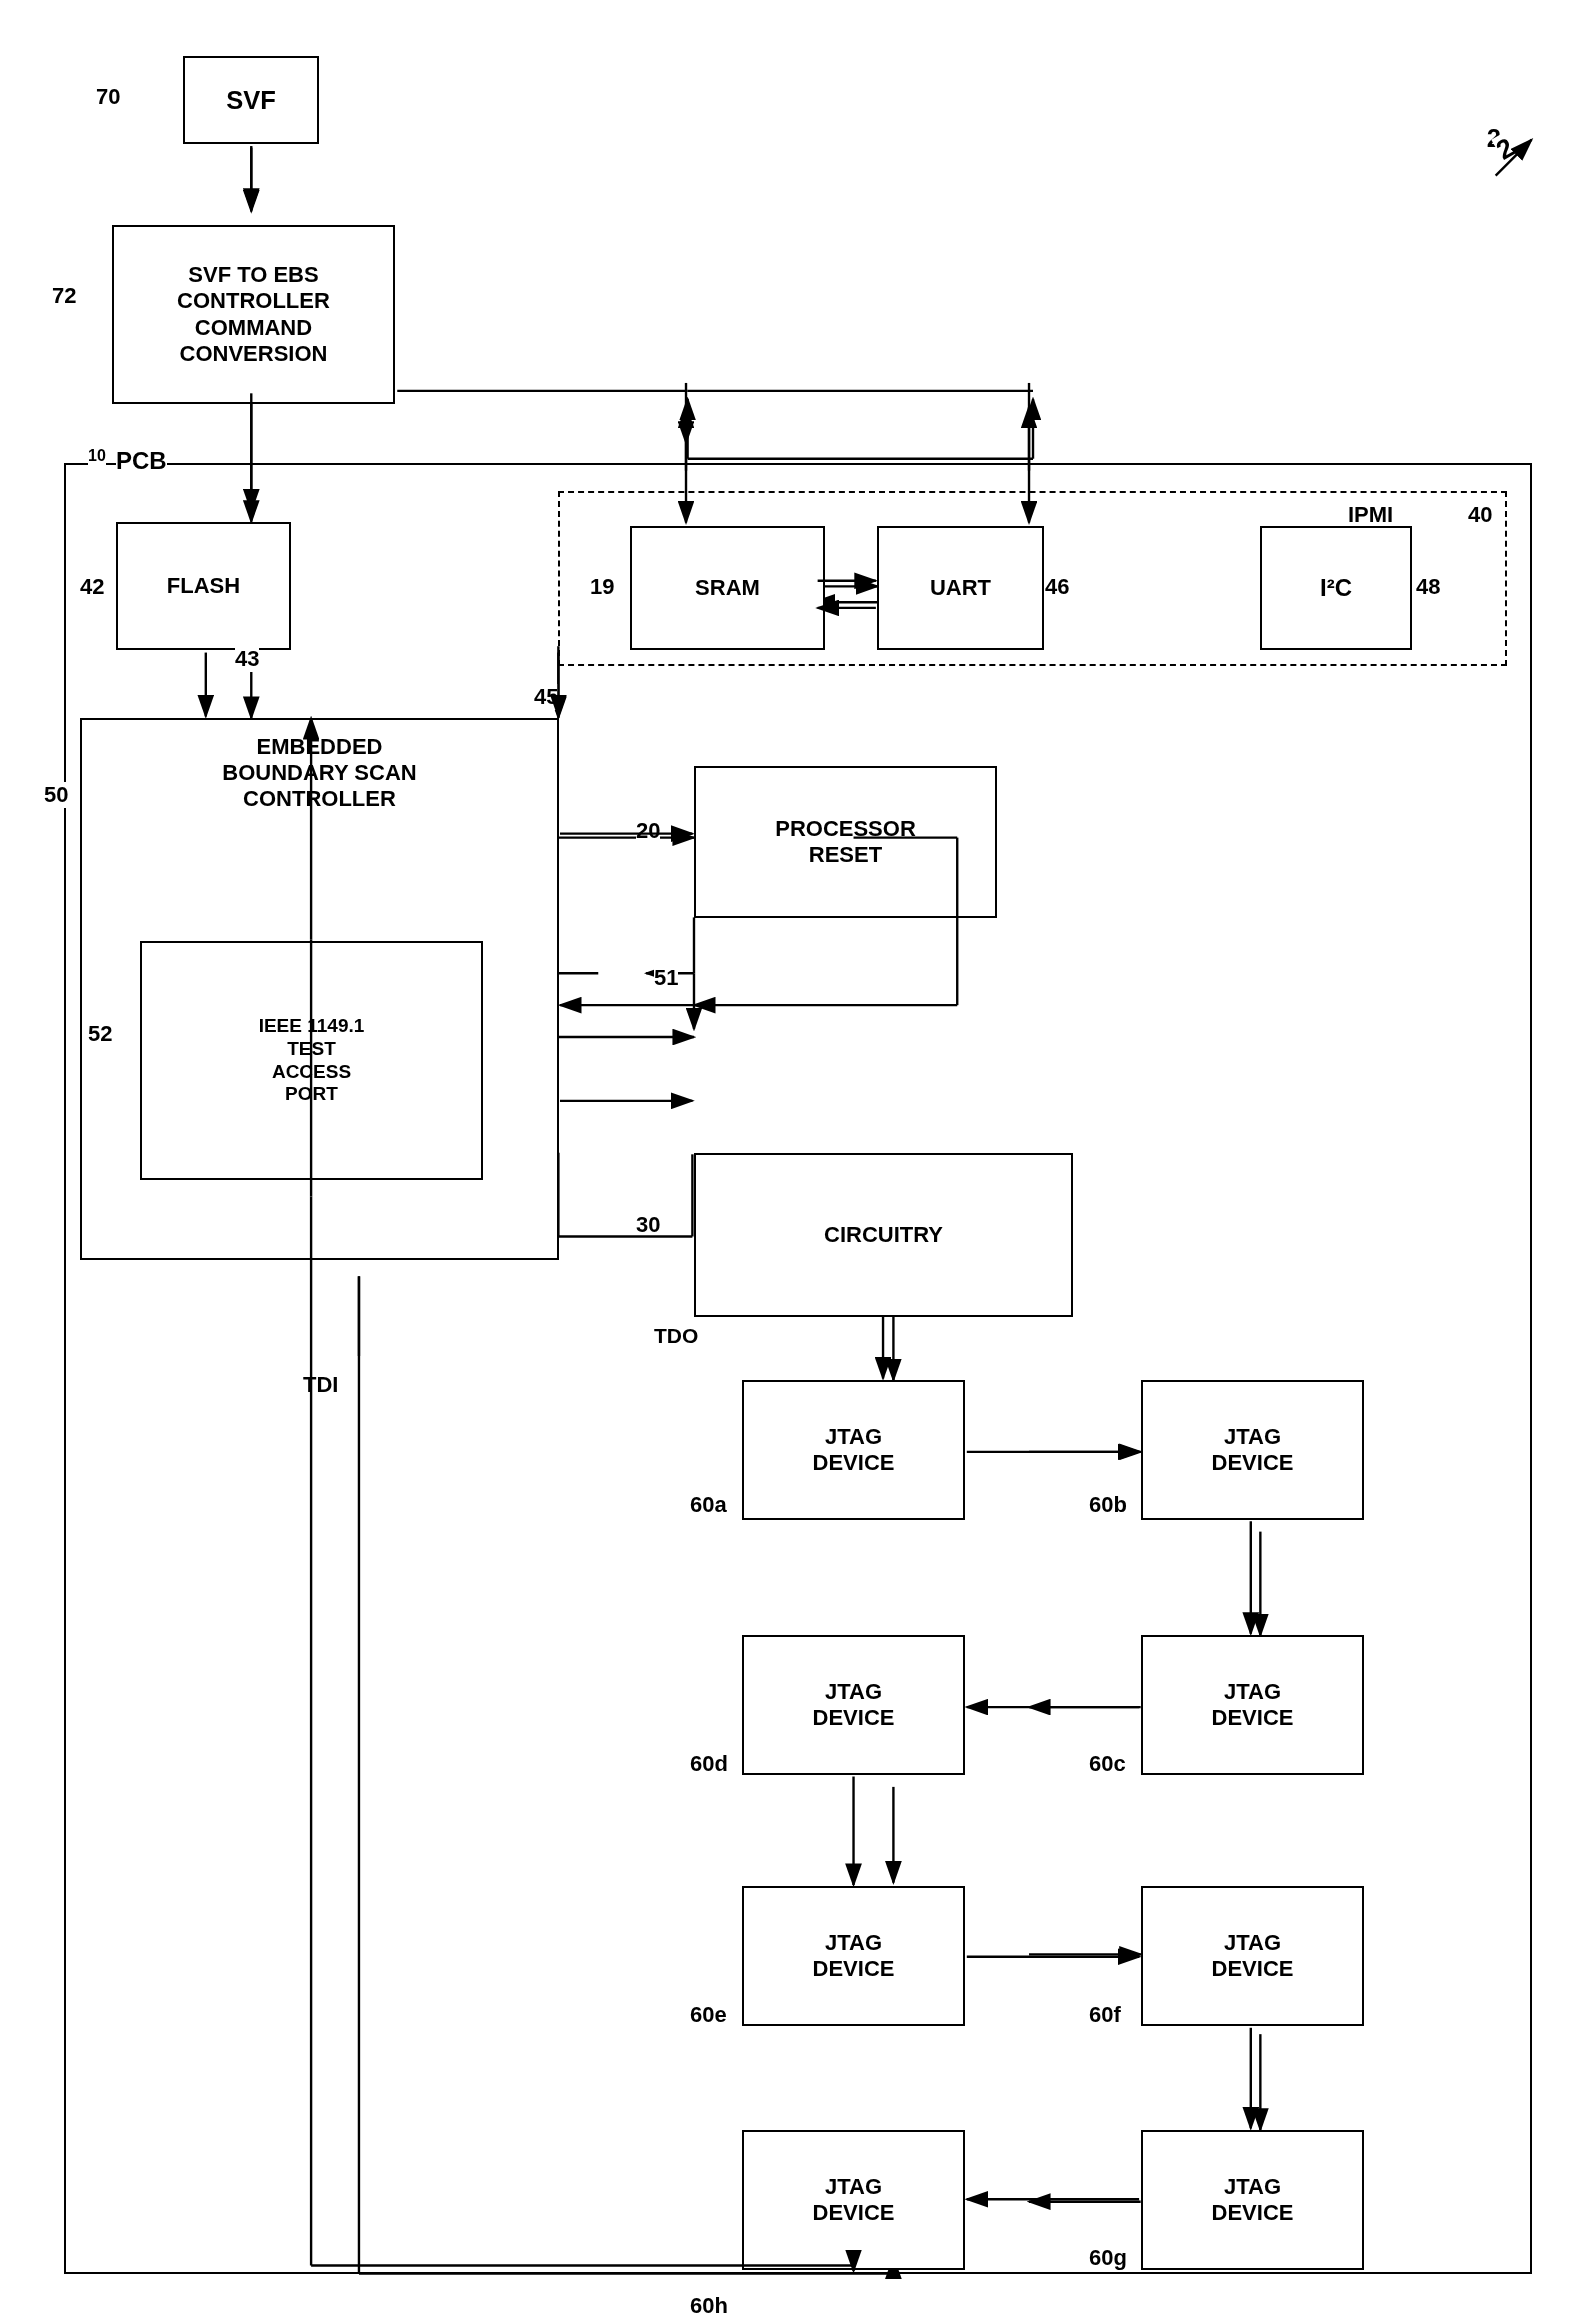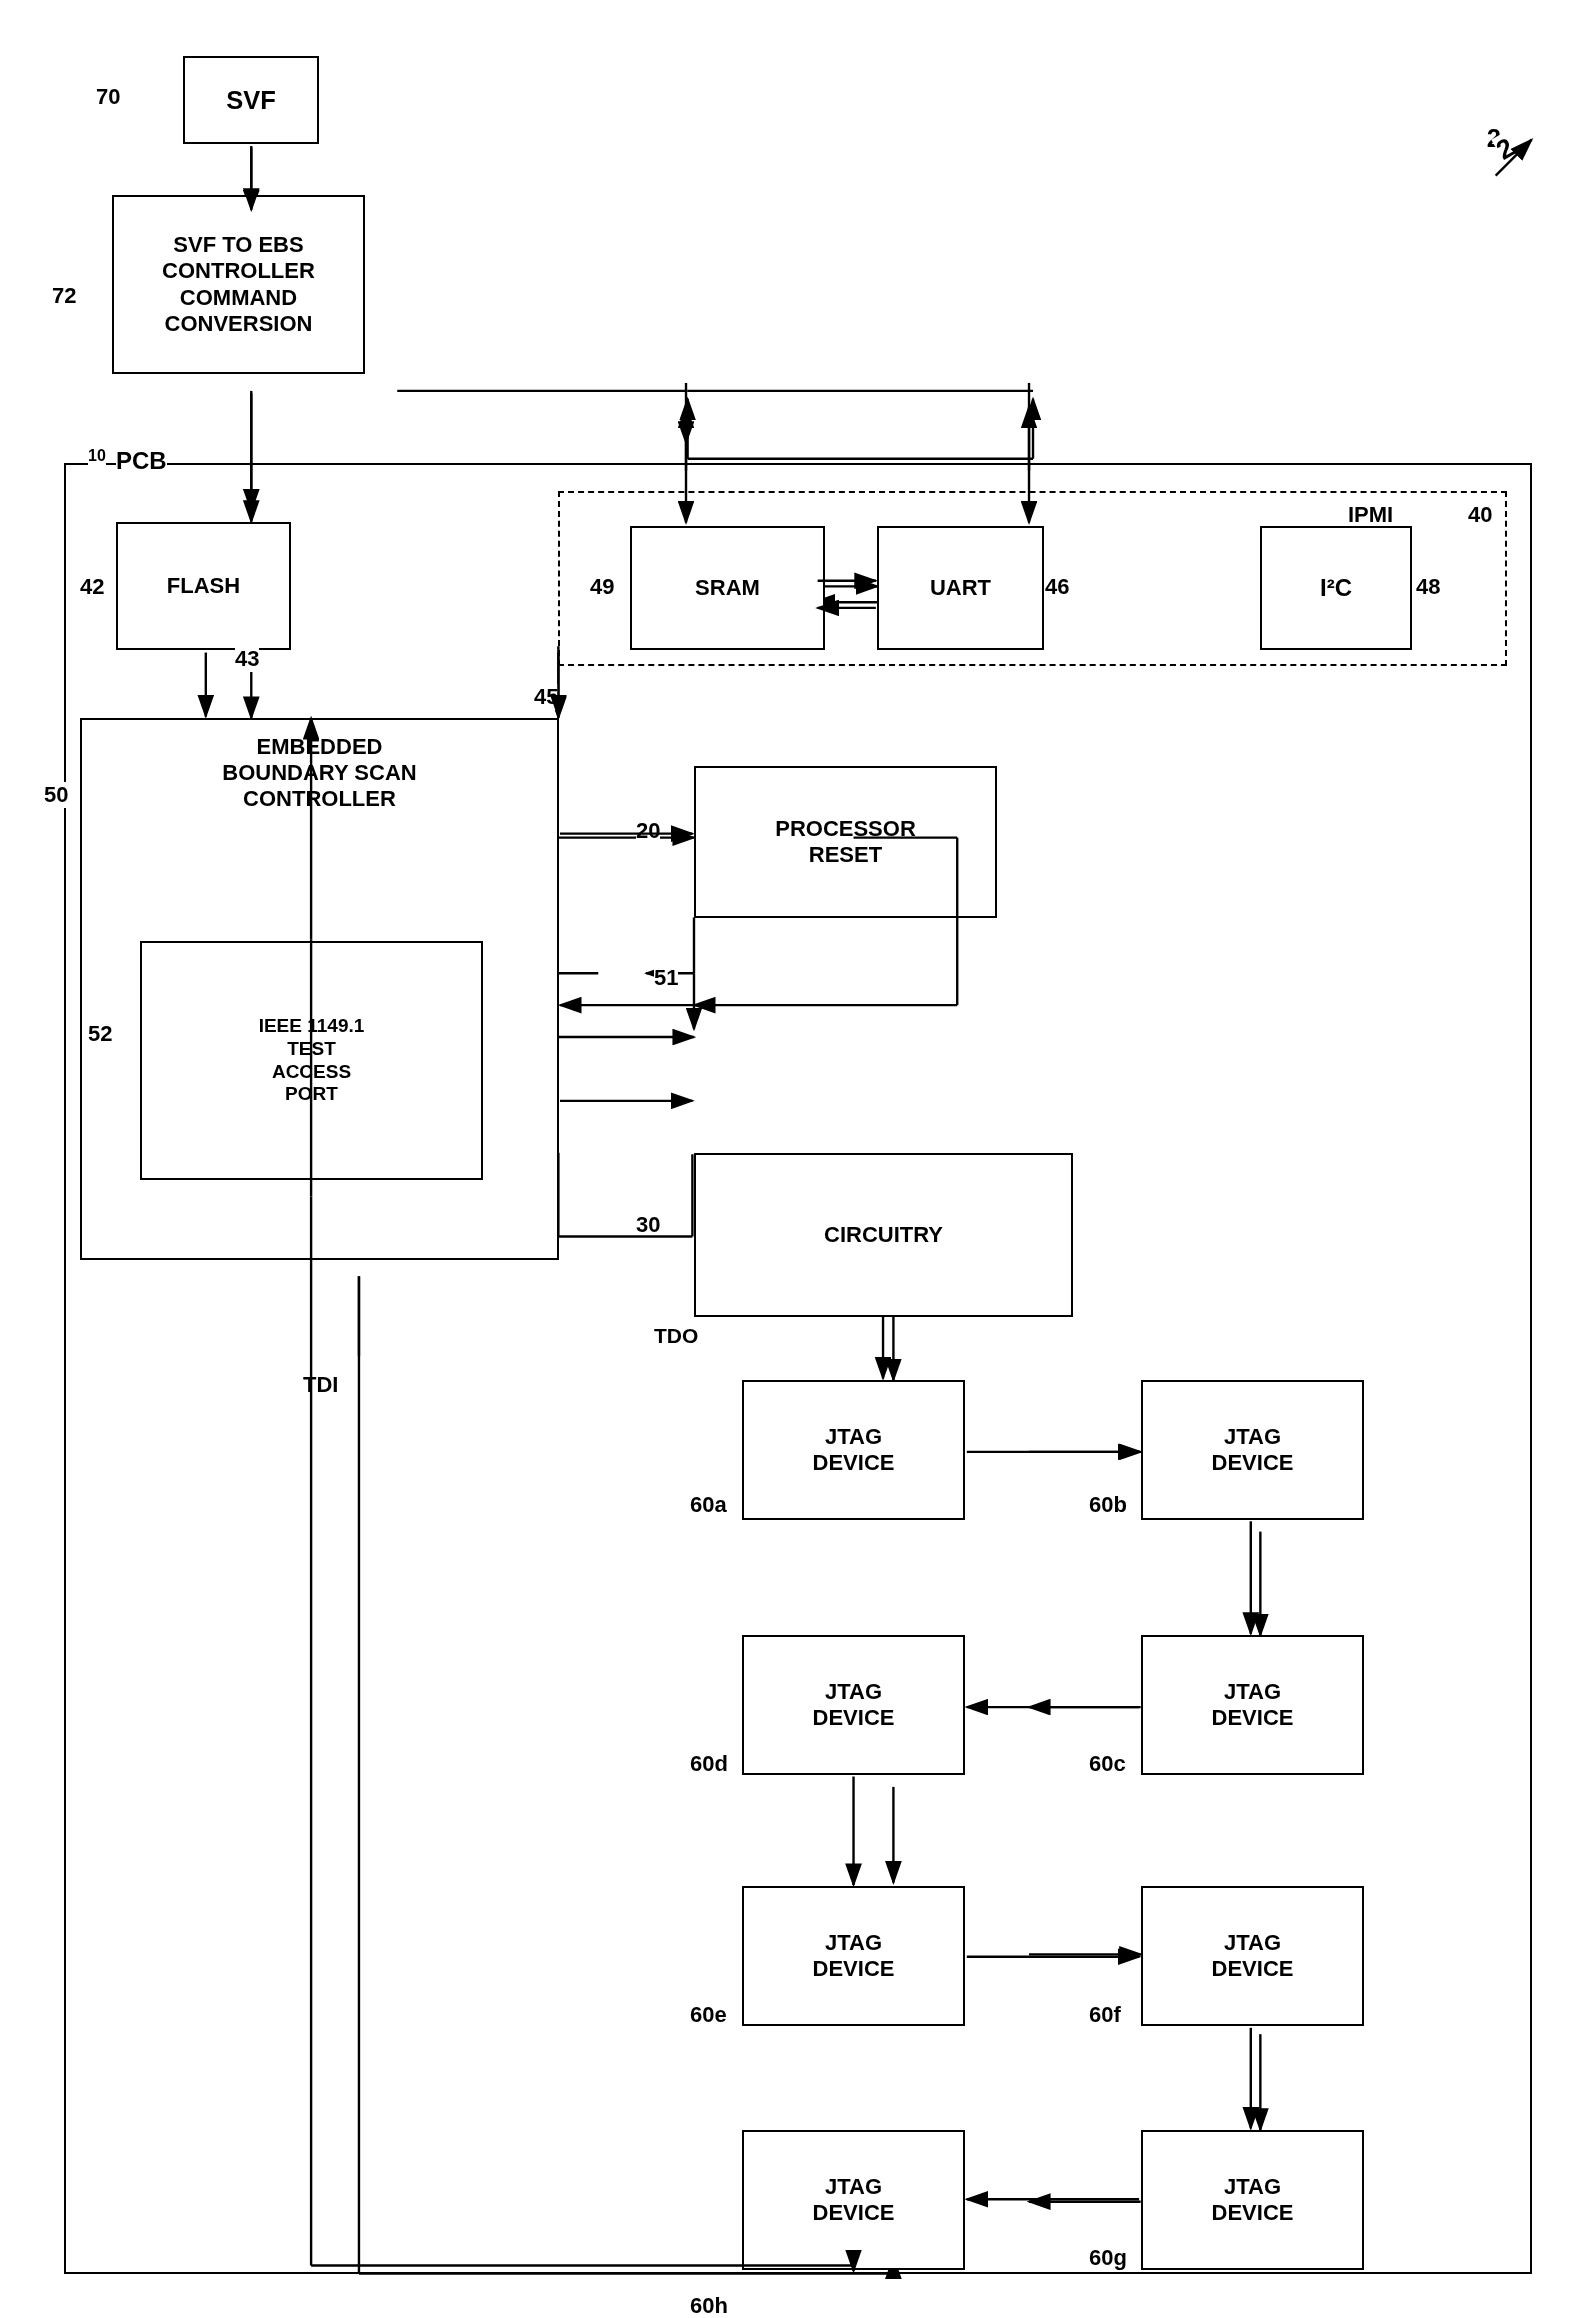--- a/index.html
+++ b/index.html
@@ -122,21 +122,21 @@
   </svg>
 
   <div class="label" style="right:88px; top:124px; font-size:25.5px;">2</div>
 
   <div class="box" style="left:183px; top:56px; width:136px; height:88px; font-size:25.5px;">
     <span>SVF</span>
   </div>
 
   <div class="label" style="left:96px; top:84px;">70</div>
 
-  <div class="box" style="left:112px; top:195px; width:253px; height:179px;">
+  <div class="box" style="left:112px; top:225px; width:283px; height:179px;">
     <span style="white-space:pre-line;">SVF TO EBS
 CONTROLLER
 COMMAND
 CONVERSION</span>
   </div>
 
   <div class="label" style="left:52px; top:283px;">72</div>
 
   <div class="box" style="left:64px; top:463px; width:1468px; height:1811px; border:2.4px solid #000; background:transparent; z-index:0;">
   </div>
@@ -156,21 +156,21 @@
   </div>
 
   <div class="label" style="left:80px; top:574px;">42</div>
 
   <div class="label" style="left:235px; top:646px;">43</div>
 
   <div class="box" style="left:630px; top:526px; width:195px; height:124px;">
     <span>SRAM</span>
   </div>
 
-  <div class="label" style="left:590px; top:574px;">49</div>
+  <div class="label" style="left:590px; top:574px;">19</div>
 
   <div class="box" style="left:877px; top:526px; width:167px; height:124px;">
     <span>UART</span>
   </div>
 
   <div class="label" style="left:1045px; top:574px;">46</div>
 
   <div class="box" style="left:1260px; top:526px; width:152px; height:124px; font-size:24px;">
     <span>I²C</span>
   </div>

